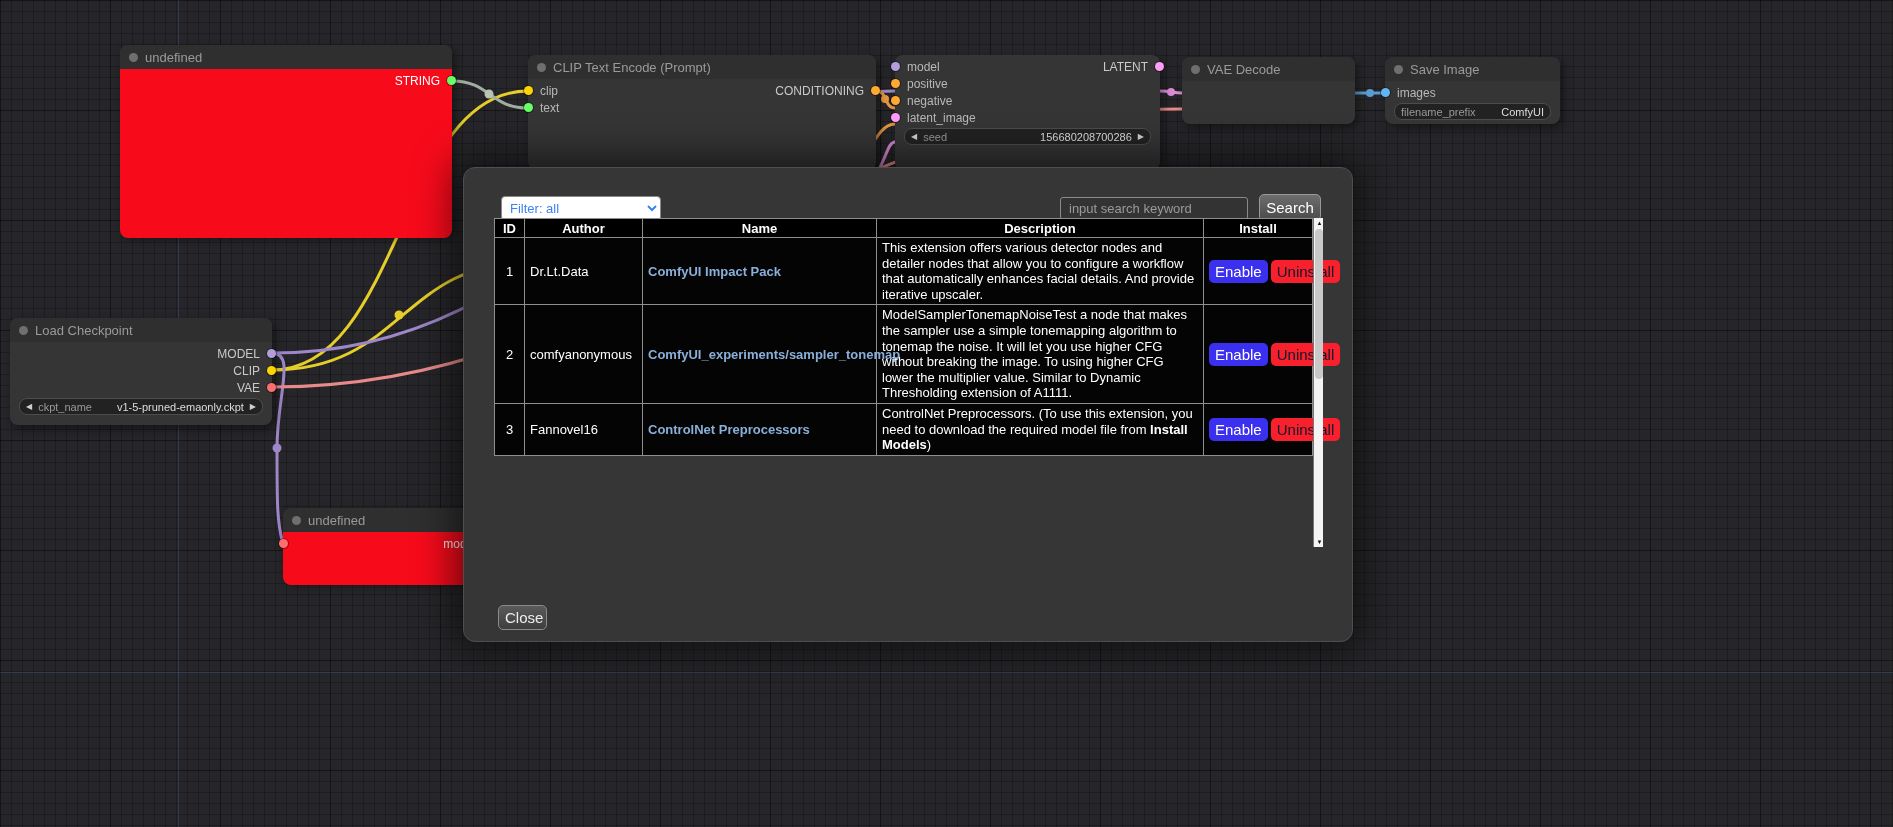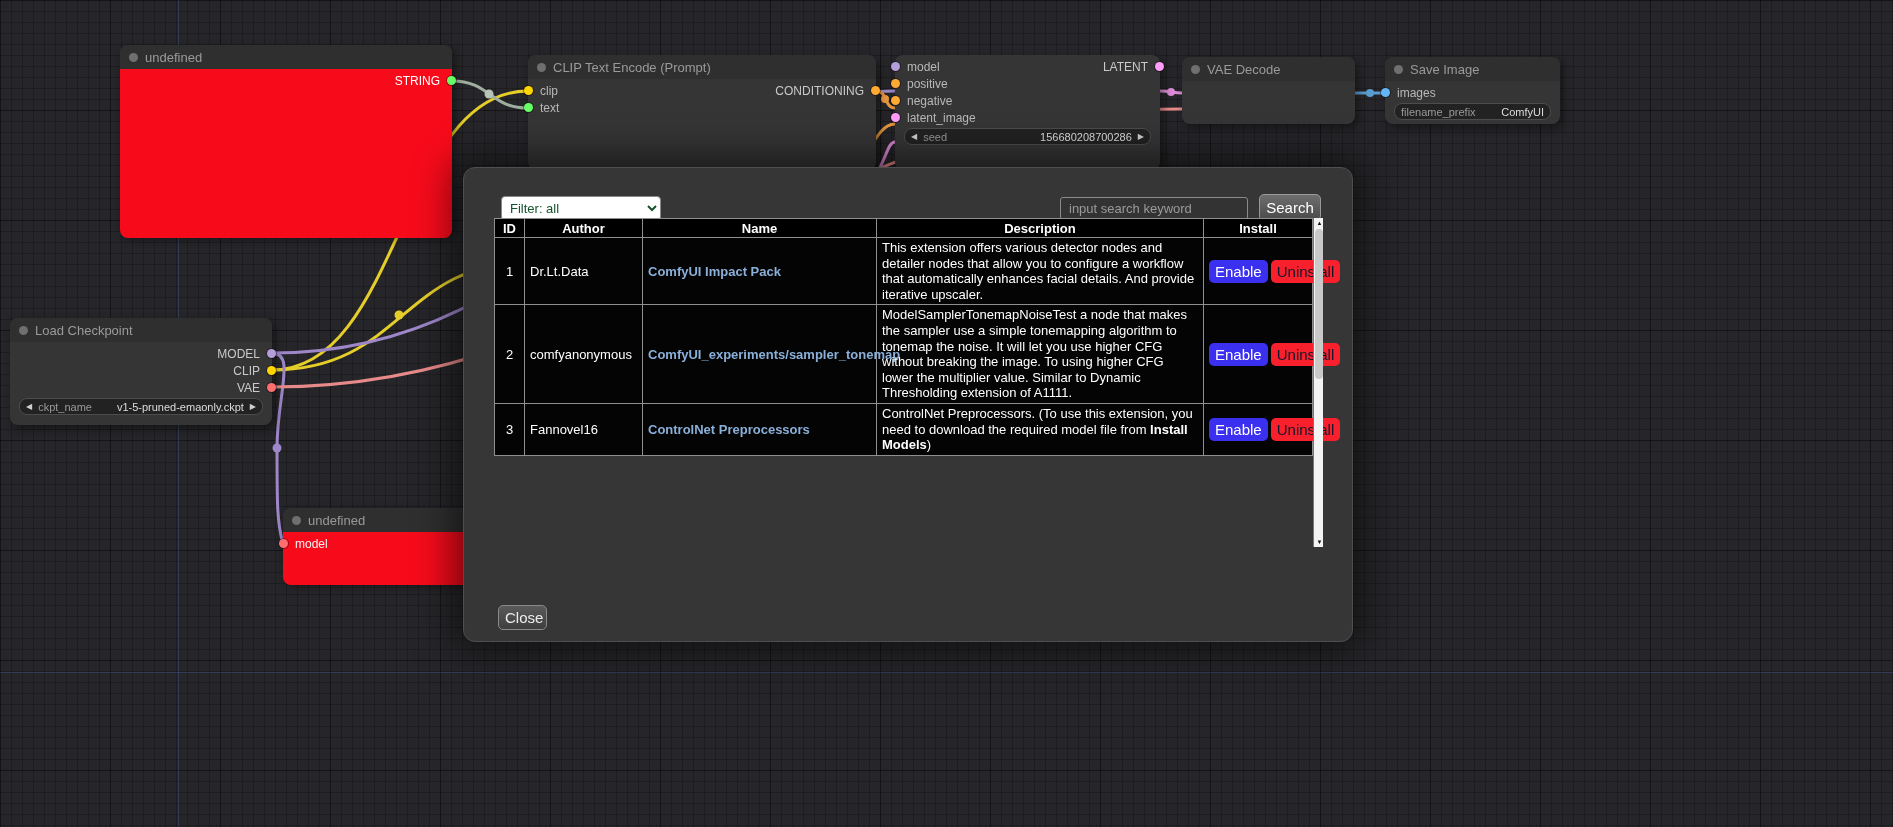--- a/index.html
+++ b/index.html
@@ -17,38 +17,38 @@
   .axis.h{left:0;top:672px;width:1893px;height:1px;}
   .wires{position:absolute;left:0;top:0;z-index:1;pointer-events:none;}
   
   .node{position:absolute;z-index:2;border-radius:8px;background:#353535;
     box-shadow:3px 4px 10px rgba(0,0,0,0.45);color:#b8b8b8;font-size:12px;}
   .node-header{height:24px;background:#2f2f2f;border-radius:8px 8px 0 0;
     display:flex;align-items:center;gap:7px;padding:0 9px;color:#9a9a9a;font-size:13px;white-space:nowrap;overflow:hidden;}
   .hdot{width:9px;height:9px;border-radius:50%;background:#6f6f6f;flex:0 0 auto;}
   .node-body{position:relative;padding:3px 0 4px 0;}
   .node.red .node-body{background:#f70b1b;border-radius:0 0 8px 8px;}
-  .node.red .slot{color:#f3f3f3;}
+  .node.red .slot{color:#f3f3f3;justify-content:flex-end;}
   .slot{position:relative;height:17px;display:flex;align-items:center;padding:0 12px;white-space:nowrap;}
   .slot .out{margin-left:auto;color:#c9c9c9;}
   .dot{position:absolute;width:9px;height:9px;border-radius:50%;top:4px;box-shadow:0 0 0 1px rgba(0,0,0,0.35);}
   .dot-l{left:-4px;} .dot-r{right:-4px;}
   .c-model{background:#b39ddb;} .c-clip{background:#ffd500;} .c-vae{background:#ff6e6e;}
   .c-cond{background:#ffa931;} .c-latent{background:#ff9cf9;} .c-image{background:#64b5f6;}
   .c-string{background:#66ff66;} .c-err{background:#ff6e6e;}
   .widget{height:15px;margin:2px 9px 0 9px;background:#222;border:1px solid #4c4c4c;border-radius:8px;
     display:flex;align-items:center;gap:6px;padding:0 6px;font-size:11px;color:#999;white-space:nowrap;overflow:hidden;}
   .widget .wvalue{margin-left:auto;color:#dcdcdc;}
   .widget .arrow{color:#cfcfcf;font-size:8px;line-height:1;}
   
   .modal{position:absolute;left:463px;top:167px;width:888px;height:473px;z-index:10;
     background:#363636;border:1px solid #4e4e4e;border-radius:12px;
     box-shadow:0 0 38px 10px rgba(0,0,0,0.55);}
   .filter-select{position:absolute;left:37px;top:28px;width:160px;height:25px;
-    background:#fff;color:#14532d;border:1px solid #888;border-radius:4px;font-size:13px;
+    background:#fff;color:#3b82f6;border:1px solid #888;border-radius:4px;font-size:13px;
     font-family:"Liberation Sans",sans-serif;padding:0 4px;}
   .search-input{position:absolute;left:596px;top:29px;width:188px;height:23px;box-sizing:border-box;
     background:#333;border:1px solid #8a8a8a;border-radius:3px;color:#ddd;font-size:13px;padding:0 8px;
     font-family:"Liberation Sans",sans-serif;}
   .search-input::placeholder{color:#9a9a9a;}
   .btn{font-family:"Liberation Sans",sans-serif;cursor:pointer;}
   .search-btn{position:absolute;left:795px;top:26px;width:62px;height:27px;
     background:linear-gradient(#6e6e6e,#4a4a4a);border:1px solid #999;border-radius:5px;color:#fff;font-size:15px;}
   .close-btn{position:absolute;left:34px;top:437px;width:49px;height:25px;
     background:linear-gradient(#5a5a5a,#3e3e3e);border:1px solid #8a8a8a;border-radius:5px;color:#eee;font-size:15px;}

